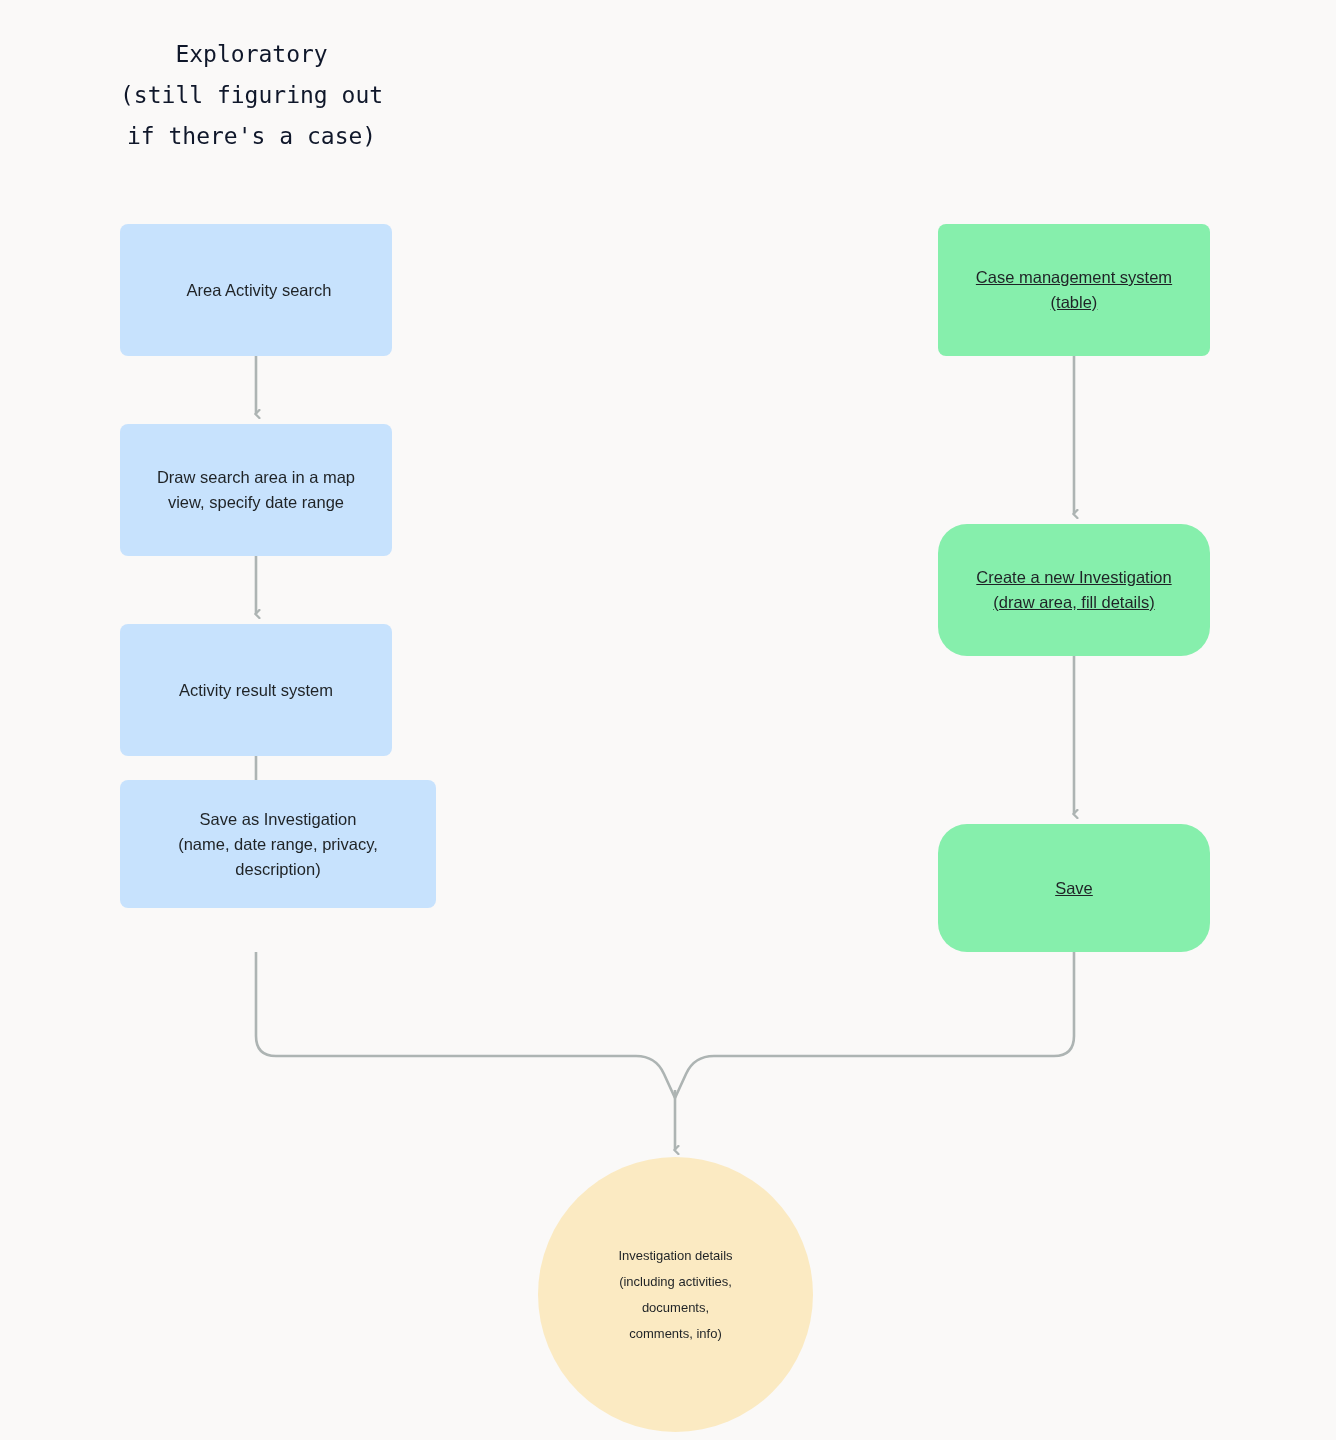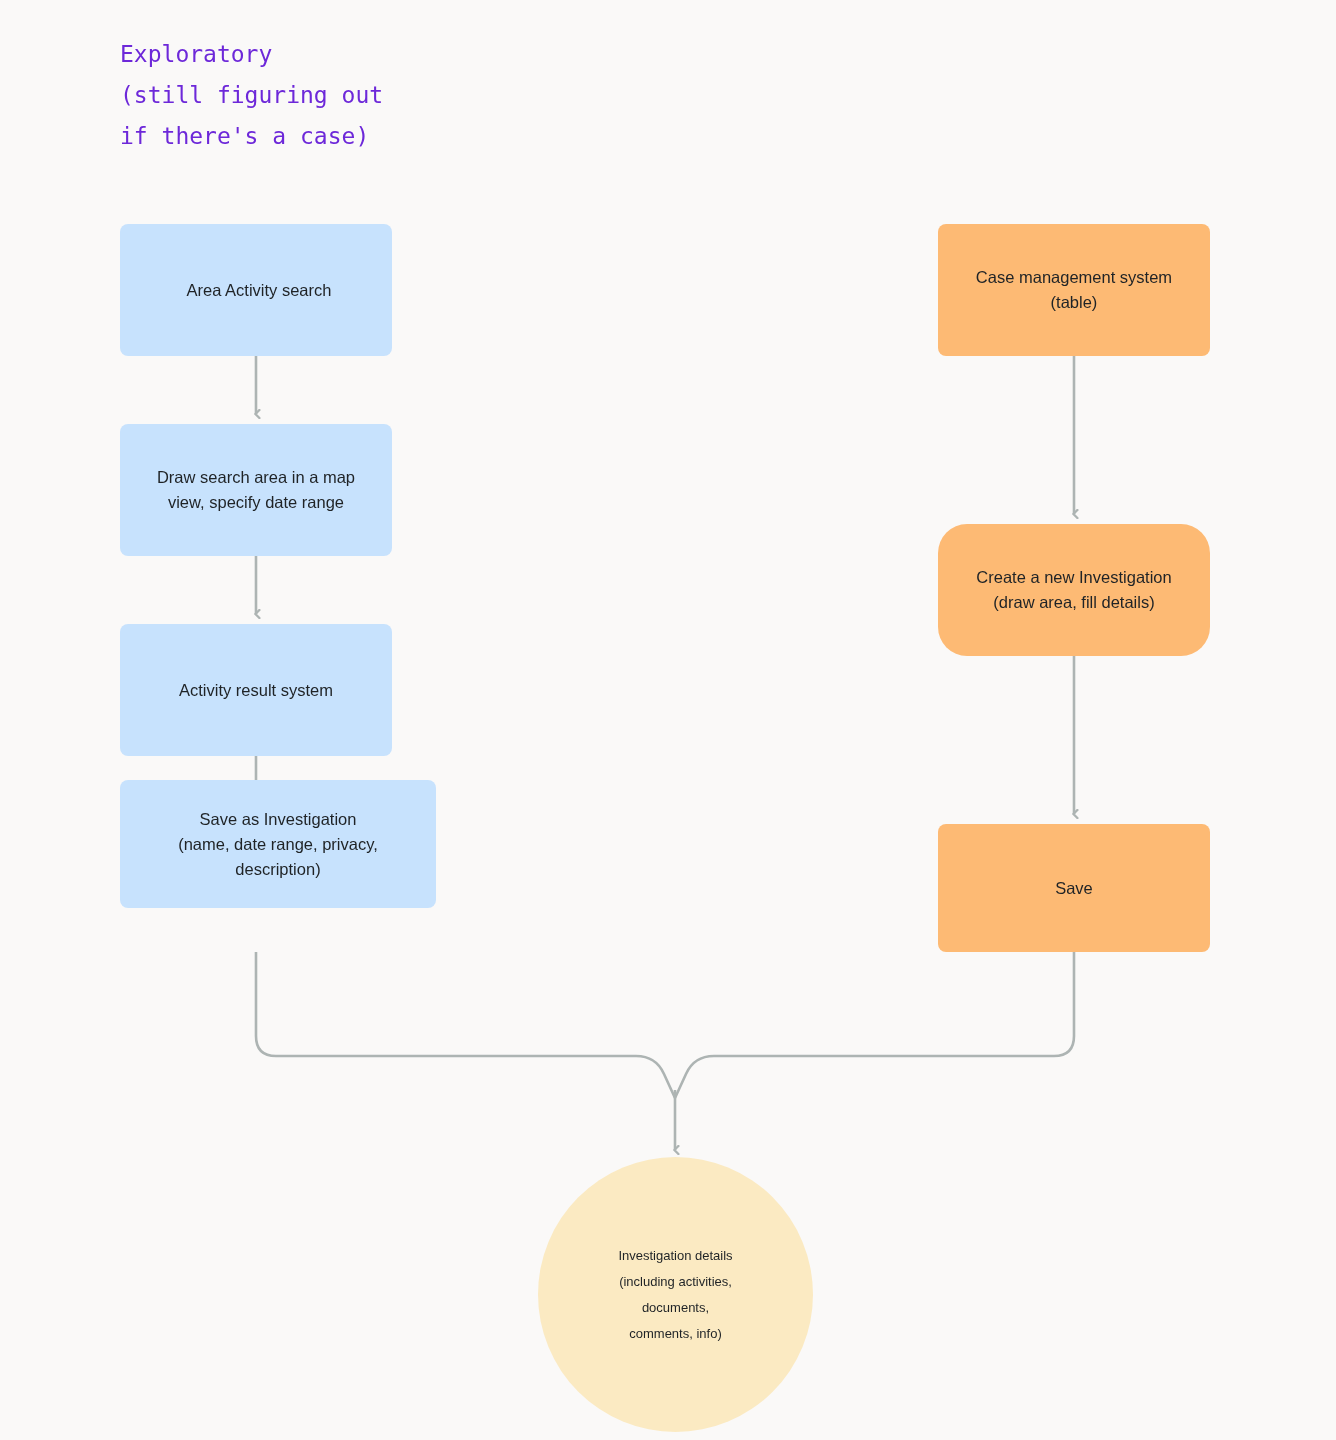--- a/index.html
+++ b/index.html
@@ -21,59 +21,60 @@
     width: 1336px;
     height: 1440px;
   }
 
   
   .col-header {
     position: absolute;
     font-family: "DejaVu Sans Mono", "Liberation Mono", monospace;
     font-size: 23px;
     line-height: 41px;
-    color: #6d28d9;
+    color: #0f172a;
     white-space: pre;
     letter-spacing: 0px;
+    text-align: center;
   }
   #header-exploratory { left: 120px; top: 34px; }
   #header-intentional { left: 810px; top: 34px; }
 
   
   .node {
     position: absolute;
     box-sizing: border-box;
     border-radius: 8px;
     display: flex;
     align-items: center;
     justify-content: center;
     text-align: center;
     font-size: 16.5px;
     line-height: 25px;
     color: #1f2326;
     white-space: pre-line;
     padding: 6px 10px;
   }
   .node.blue  { background: #c7e2fd; }
-  .node.green { background: #fdba74; }
+  .node.green { background: #86efac; text-decoration: underline; }
   .node.circle {
     border-radius: 50%;
     background: #fbeac2;
   }
 
   
   #node-area-activity-search { left: 120px; top: 224px;  width: 272px; height: 132px; padding-left: 16px; }
   #node-draw-search-area     { left: 120px; top: 424px;  width: 272px; height: 132px; }
   #node-activity-result      { left: 120px; top: 624px;  width: 272px; height: 132px; }
   #node-save-as-investigation{ left: 120px; top: 780px;  width: 316px; height: 128px; }
 
   
   #node-case-management      { left: 938px; top: 224px;  width: 272px; height: 132px; }
   #node-create-investigation { left: 938px; top: 524px;  width: 272px; height: 132px; border-radius: 29px; }
-  #node-save                 { left: 938px; top: 824px;  width: 272px; height: 128px; }
+  #node-save                 { left: 938px; top: 824px;  width: 272px; height: 128px; border-radius: 29px; }
 
   
   #node-investigation-details {
     left: 538px; top: 1157px;
     width: 275px; height: 275px;
     font-size: 13px;
     line-height: 26px;
   }
 
   

